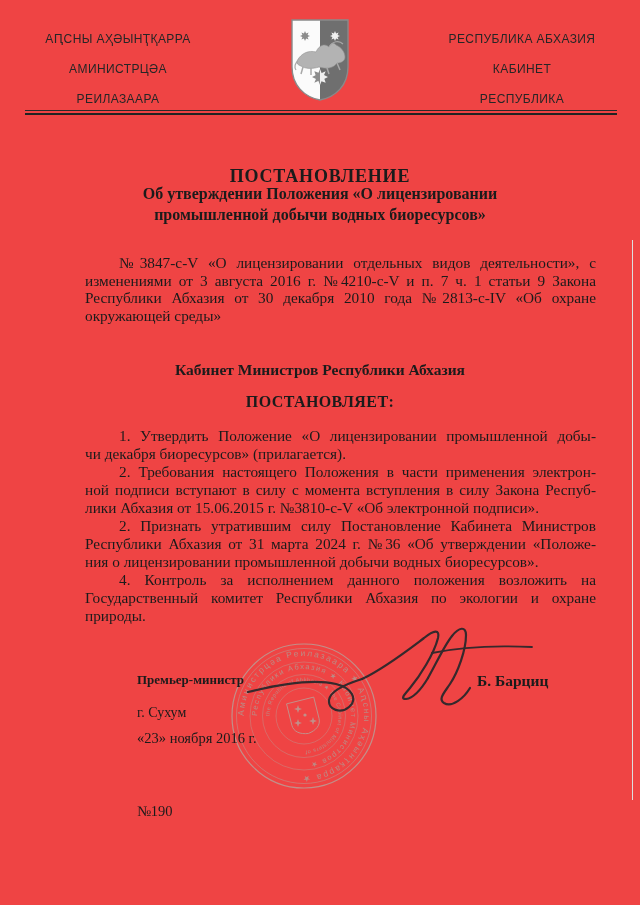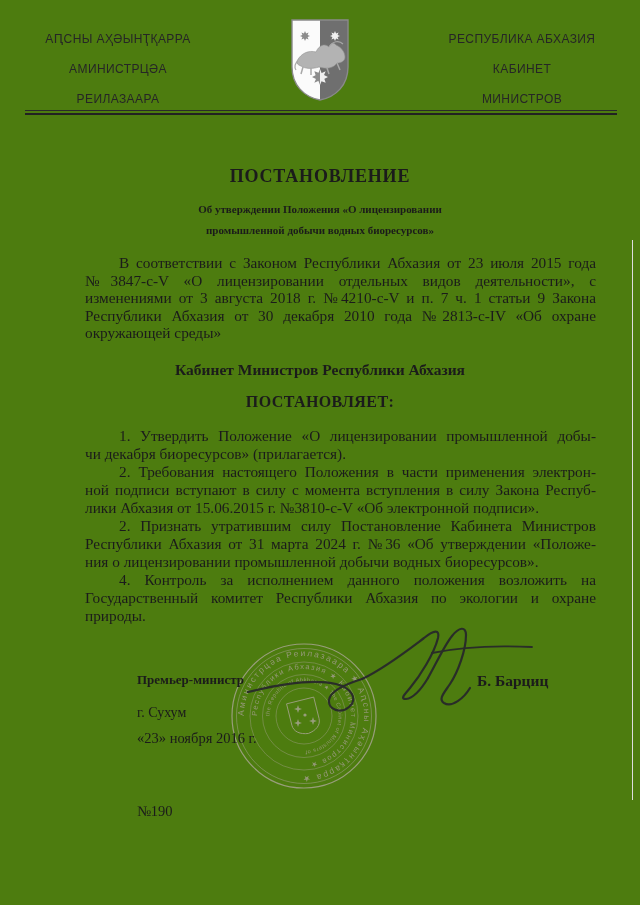--- a/index.html
+++ b/index.html
@@ -1,17 +1,17 @@
 <!DOCTYPE html>
 <html><head>
 <meta charset="utf-8">
 <style>
   html,body { margin:0; padding:0; background:#ffffff; }
   .page {
-    position:relative; width:640px; height:905px; background:#4d7c0f;
+    position:relative; width:640px; height:905px; background:#ef4444;
     font-family:"Liberation Serif","DejaVu Serif",serif; color:#1b1b1b;
     overflow:hidden;
   }
   
   .org {
     position:absolute; top:24px; text-align:center;
     font-family:"Liberation Sans","DejaVu Sans",sans-serif;
     font-size:12px; letter-spacing:.4px; color:#262626;
   }
   .org .line { line-height:30px; }
@@ -20,21 +20,21 @@
   .emblem { position:absolute; left:289px; top:17px; width:62px; height:86px; }
   .rule {
     position:absolute; left:25px; top:110px; width:592px; height:2px;
     border-top:1.5px solid #2a2a2a; border-bottom:2px solid #222222;
   }
   
   .title {
     position:absolute; top:166px; left:0; width:640px; margin:0;
     text-align:center; font-size:18px; font-weight:bold; letter-spacing:.8px;
   }
-  .subtitle { position:absolute; top:199px; left:70px; width:500px; font-weight:bold; font-size:11px; }
+  .subtitle { position:absolute; top:184px; left:70px; width:500px; font-weight:bold; font-size:16px; }
   .subtitle .line { line-height:20.5px; text-align:center; }
   .center-bold { position:absolute; left:0; width:640px; text-align:center; font-weight:bold; font-size:15.5px; }
   .issuer   { top:361px; }
   .resolves { top:393px; font-size:16px; letter-spacing:.4px; }
   
   .para .line { text-align:justify; text-align-last:justify; line-height:17.5px; white-space:normal; }
   .para .line.last { text-align-last:left; }
   .para .line:first-child { text-indent:34px; }
   .preamble { position:absolute; top:254px; left:85px; width:511px; font-size:15.3px; }
   .items    { position:absolute; top:427px; left:85px; width:511px; font-size:15.3px; }
@@ -100,35 +100,34 @@
       <g clip-path="url(#clR)" fill="#f0f0f0">
         <polygon points="31,52 33,57 39,60 33,63 31,68 29,63 23,60 29,57"></polygon>
         <polygon points="31,52 33,57 39,60 33,63 31,68 29,63 23,60 29,57" transform="rotate(45 31 60)"></polygon>
       </g>
     </svg>
   </div>
 
   <div class="org org-right">
       <div class="line">РЕСПУБЛИКА АБХАЗИЯ</div>
       <div class="line">КАБИНЕТ</div>
-      <div class="line last">МИНИСТРОВ</div>
+      <div class="line last">РЕСПУБЛИКА</div>
     </div>
 
   <div class="rule"></div>
 
   <h1 class="title">ПОСТАНОВЛЕНИЕ</h1>
   <div class="subtitle">
       <div class="line">Об утверждении Положения «О лицензировании</div>
       <div class="line last">промышленной добычи водных биоресурсов»</div>
     </div>
 
   <div class="para preamble">
-      <div class="line">В соответствии с Законом Республики Абхазия от 23 июля 2015 года</div>
       <div class="line">№3847-с-V «О лицензировании отдельных видов деятельности», с</div>
-      <div class="line">изменениями от 3 августа 2018 г. №4210-с-V и п. 7 ч. 1 статьи 9 Закона</div>
+      <div class="line">изменениями от 3 августа 2016 г. №4210-с-V и п. 7 ч. 1 статьи 9 Закона</div>
       <div class="line">Республики Абхазия от 30 декабря 2010 года №2813-с-IV «Об охране</div>
       <div class="line last">окружающей среды»</div>
     </div>
 
   <div class="center-bold issuer">Кабинет Министров Республики Абхазия</div>
   <div class="center-bold resolves">ПОСТАНОВЛЯЕТ:</div>
 
   <div class="items">
     <div class="para">
         <div class="line">1. Утвердить Положение «О лицензировании промышленной добы-</div>

